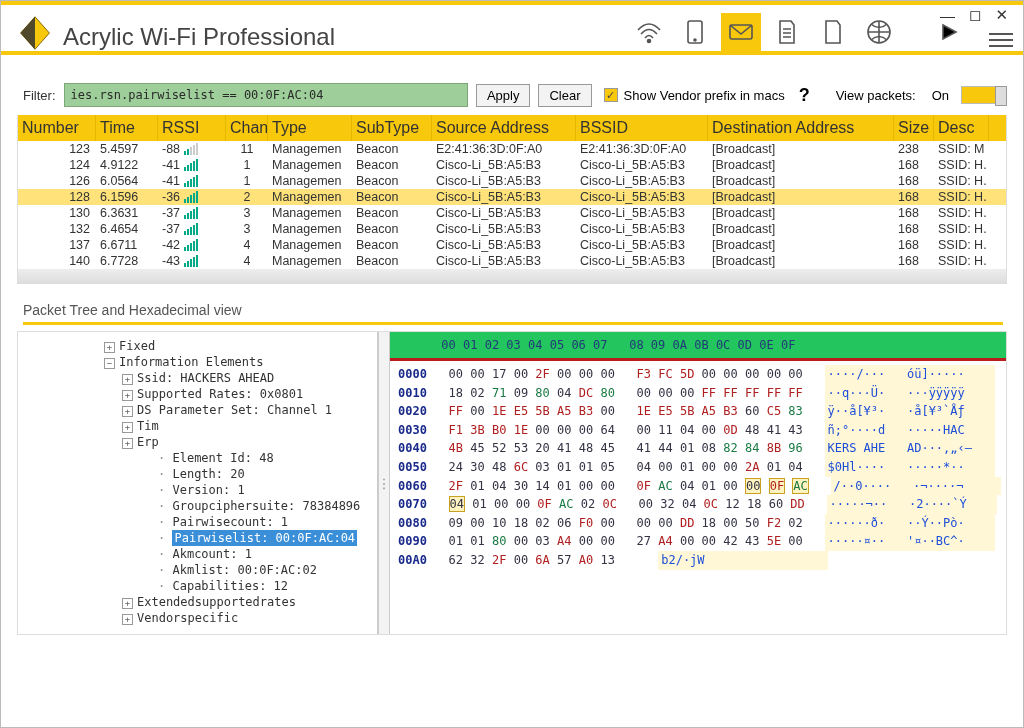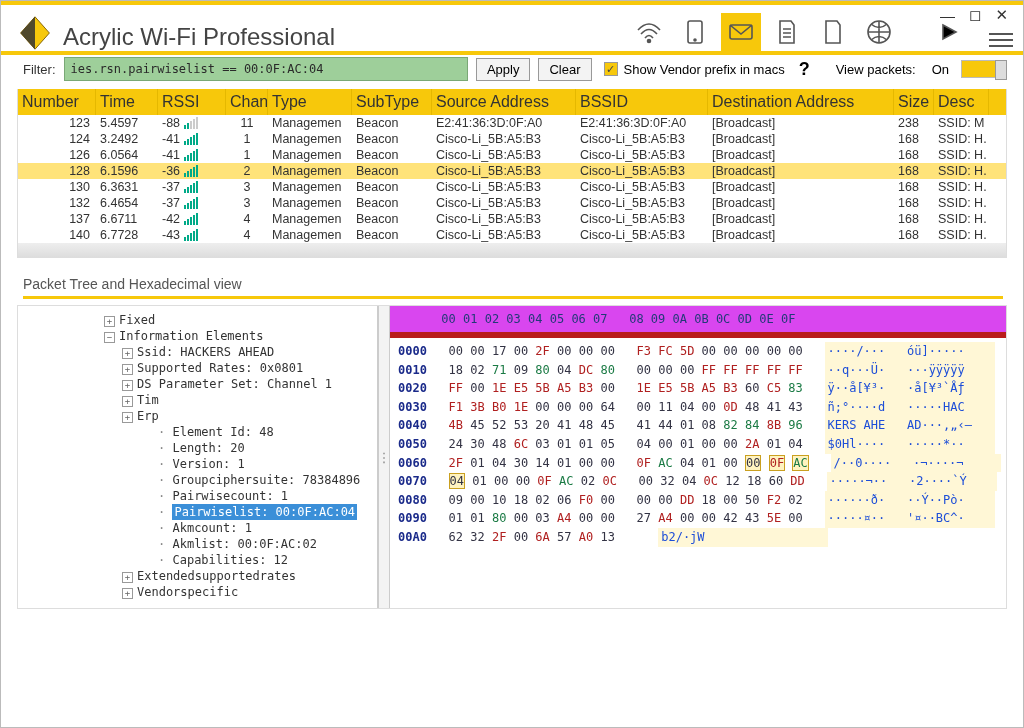--- a/index.html
+++ b/index.html
@@ -12,21 +12,21 @@
   .spacer { flex: 1; }
   .tool-icons { display: flex; gap: 6px; align-items: center; margin-right: 30px; }
   .tool-btn { width: 40px; height: 38px; display:flex; align-items:center; justify-content:center; border:1px solid transparent; cursor:pointer; }
   .tool-btn.active { background:#f7c80b; }
   .tool-btn svg { stroke:#555; fill:none; stroke-width:1.6; }
   .winctrl { display:flex; gap:14px; align-items:center; margin-right:6px; }
   .winctrl span { font-size:15px; cursor:pointer; color:#333; }
   .menu-btn { width:24px; cursor:pointer; }
   .menu-btn div { height:2px; background:#555; margin:4px 0; }
   .play-btn svg { fill:#000; }
-  .filterbar { display:flex; align-items:center; padding: 2px 16px 8px 22px; gap:8px;border-radius:16px; }
+  .filterbar { display:flex; align-items:center; padding: 28px 16px 8px 22px; gap:8px;border-radius:16px; }
   .filterbar .lbl { font-size:13px; color:#333; }
   .filter-input { flex:1; max-width:470px; background:#9ecf9a; border:1px solid #7aa876; padding:4px 6px; font-family:monospace; font-size:12px; color:#2a2a2a; }
   .btn { padding:3px 10px; border:1px solid #999; background:#f3f3f3; cursor:pointer; font-size:13px; }
   .vendor-chk { display:flex; align-items:center; gap:6px; margin-left:4px; }
   .vendor-chk .box { width:14px; height:14px; border:1px solid #999; background:#f7c80b; display:flex; align-items:center; justify-content:center; font-size:11px; color:#444; }
   .help { font-size:18px; font-weight:bold; margin-left:6px; cursor:pointer; }
   .view-pkts { margin-left:18px; }
   .toggle { display:inline-block; width:46px; height:18px; background:#f7c80b; border:1px solid #bbb; position:relative; vertical-align:middle; margin-left:4px;}
   .toggle::after { content:""; position:absolute; right:-1px; top:-1px; width:10px; height:18px; background:#ddd; border:1px solid #999; }
   .grid-wrap { margin:0 16px; border:1px solid #ddd; border-top:none; }
@@ -46,21 +46,21 @@
   .bottom-pane { display:flex; margin:6px 16px 12px 16px; border:1px solid #ddd; height:304px; }
   .tree { width:360px; overflow:auto; font-family:Consolas,monospace; font-size:12px; color:#333; padding:6px 4px; border-right:1px solid #ccc; white-space:nowrap;}
   .tree .node { padding:1px 0 1px 0; }
   .tree .t { display:inline-block; width:11px; text-align:center; color:#666; border:1px solid #999; font-size:9px; line-height:9px; margin-right:4px; background:#fff; cursor:pointer;}
   .tree .dot { color:#888; }
   .tree .selected { background:#3b8fd8; color:#fff; padding:1px 2px; }
   .tree .lvl1 { padding-left:82px; }
   .tree .lvl2 { padding-left:100px; }
   .tree .lvl4 { padding-left:136px; }
   .hex { flex:1; overflow:auto; font-family:Consolas,monospace; font-size:12px; }
-  .hex-header { background:#d946ef; color:#223a78; padding:6px 8px; border-bottom:6px solid #b91c1c; white-space:pre; }
+  .hex-header { background:#22c55e; color:#223a78; padding:6px 8px; border-bottom:3px solid #b91c1c; white-space:pre; }
   .hex-body { padding:4px 8px; white-space:pre; line-height:1.55; }
   .hex-body .off { color:#1a2a8a; font-weight:bold; }
   .hex-body .b { color:#334; }
   .hex-body .r { color:#b02020; }
   .hex-body .g { color:#1a7a44; }
   .hex-body .asc { color:#1d4ed8; }
   .hex-body .hl { border:1px solid #caa020; background:#fff3c0; }
   .hex-ascii-col { display:inline-block; background:#fff7d6; padding:0 3px; min-width:170px; }
   .resizer { width:12px; background:#f3f3f3; border-left:1px solid #ccc; border-right:1px solid #ccc; display:flex; align-items:center; justify-content:center; cursor:col-resize;}
   .resizer::after { content:"⋮"; color:#888; }
@@ -177,21 +177,21 @@
         <div>Managemen</div>
         <div>Beacon</div>
         <div>E2:41:36:3D:0F:A0</div>
         <div>E2:41:36:3D:0F:A0</div>
         <div>[Broadcast]</div>
         <div>238</div>
         <div>SSID: M</div>
       </div>
       <div class="grid-row">
         <div class="num">124</div>
-        <div>3.2492</div>
+        <div>4.9122</div>
         <div class="rssi-cell">-41 <span class="sigbar">
             <span class="" style="height:4px"></span>
             <span class="" style="height:6px"></span>
             <span class="" style="height:8px"></span>
             <span class="" style="height:10px"></span>
             <span class="" style="height:12px"></span>
           </span></div>
         <div style="text-align:center">1</div>
         <div>Managemen</div>
         <div>Beacon</div>

